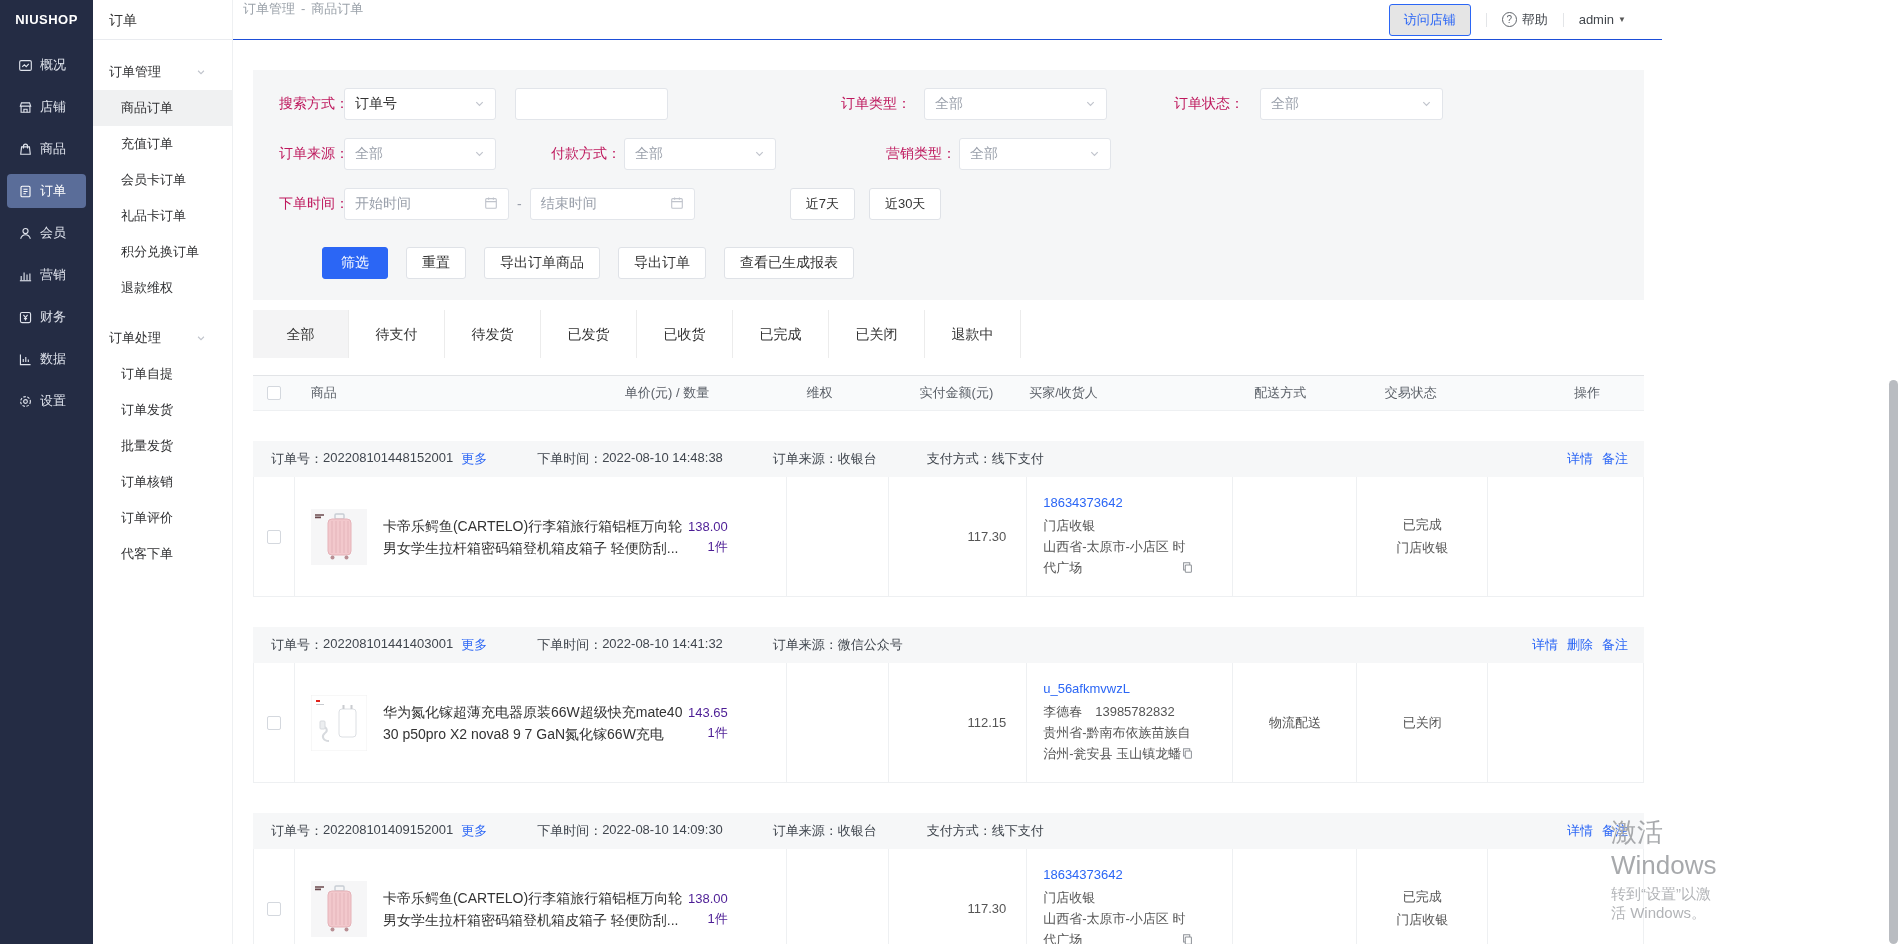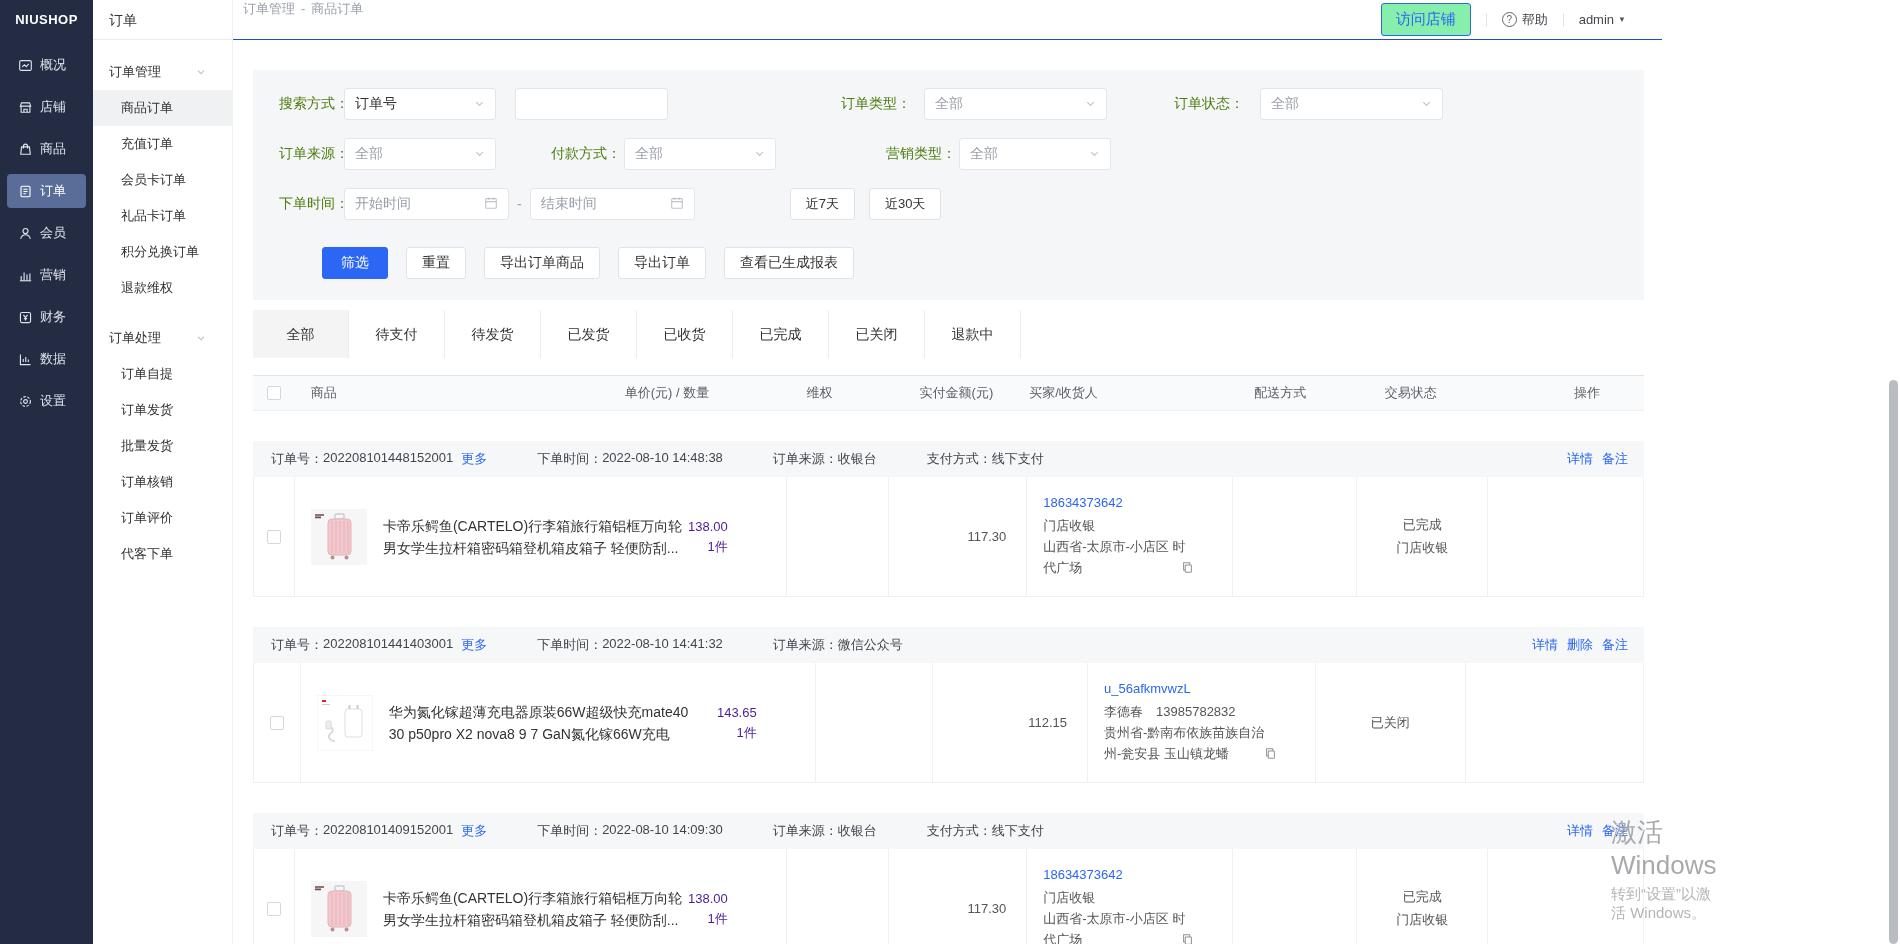--- a/index.html
+++ b/index.html
@@ -21,33 +21,33 @@
   .sn-group:first-of-type { margin-top:14px; }
   .sn-item { height:36px; line-height:36px; padding-left:28px; font-size:13px; color:#303133; cursor:pointer; white-space:nowrap; }
   .sn-item.active { background:#f0f1f2; }
 
   
   .main { flex:1; min-width:0; display:flex; flex-direction:column; position:relative; background:#fff; }
   .topbar { height:40px; flex-shrink:0; border-bottom:1px solid #1d4ed8; display:flex; padding:0 36px 0 10px; }
   .crumb { font-size:13px; color:#9aa1a9; }
   .crumb span { margin-right:6px; }
   .tb-right { margin-left:auto; display:flex; align-items:center; }
-  .visit-btn { border:1px solid #2b66f5; color:#2b66f5; background:#86efac; border-radius:3px; padding:6px 14px; font-size:15px; cursor:pointer; }
+  .visit-btn { border:1px solid #2b66f5; color:#2b66f5; background:#e5e5e5; border-radius:3px; padding:6px 14px; font-size:13px; cursor:pointer; }
   .tb-sep { width:1px; height:14px; background:#e3e5e8; margin:0 15px; }
   .help { display:flex; align-items:center; gap:5px; font-size:13px; color:#42474d; cursor:pointer; }
   .help-ic { width:15px; height:15px; border:1px solid #60656b; border-radius:50%; font-size:10px; line-height:13px; text-align:center; color:#60656b; }
   .user { display:flex; align-items:center; gap:4px; font-size:13px; color:#42474d; cursor:pointer; }
   .caret { font-size:8px; color:#555; }
 
   .content { flex:1; position:relative; overflow:hidden; padding:30px 18px 0 20px; }
 
   
   .filter-panel { background:#f5f6f7; height:230px; padding:18px 0 0 26px; font-size:14px; }
   .f-row { display:flex; align-items:center; height:32px; margin-bottom:18px; }
-  .f-label { width:65px; color:#4d7c0f; white-space:nowrap; }
+  .f-label { width:65px; color:#be185d; white-space:nowrap; }
   .w75 { width:75px; } .w78 { width:78px; }
   .ml8{margin-left:8px;} .ml55{margin-left:55px;} .ml67{margin-left:67px;}
   .ml95{margin-left:95px;} .ml97{margin-left:43px;} .ml110{margin-left:110px;} .ml14{margin-left:14px;} .ml173{margin-left:173px;}
   .f-select { width:152px; height:32px; background:#fff; border:1px solid #e2e5ea; border-radius:3px; display:flex; align-items:center; justify-content:space-between; padding:0 10px; color:#333; cursor:pointer; }
   .f-select.w183 { width:183px; }
   .ph { color:#9aa0ab; }
   .f-input { width:153px; height:32px; margin-left:19px; background:#fff; border:1px solid #e2e5ea; border-radius:3px; outline:none; padding:0 10px; font-size:14px; }
   .f-date { width:165px; height:32px; background:#fff; border:1px solid #e2e5ea; border-radius:3px; display:flex; align-items:center; justify-content:space-between; padding:12px 10px; cursor:pointer; }
   .dash { margin:0 8px; color:#9aa0ab; }
   .qbtn { height:32px; padding:0 15px; background:#fff; border:1px solid #dfe2e7; border-radius:3px; font-size:13px; color:#333; cursor:pointer; }
@@ -464,20 +464,21 @@
               <div class="cpaid">112.15</div>
               <div class="cb">
                 <a class="link">u_56afkmvwzL</a>
                 <div>李德春　13985782832</div>
                 <div>贵州省-黔南布依族苗族自治州-瓮安县 玉山镇龙蟠</div>
                 <span class="copy"><svg width="13" height="13" viewBox="0 0 14 14" fill="none" stroke="#8f9399" stroke-width="1.1">
                     <rect x="4.6" y="4.2" width="6.6" height="8" rx="1"></rect>
                     <path d="M9.4 4.2V1.8H2.8v8h1.8"></path>
                   </svg></span>
               </div>
+              <div class="cd">物流配送</div>
               <div class="cs">
                 <div>已关闭</div>
               </div>
               <div class="co"></div>
             </div>
           </div>
           <div class="order-group">
             <div class="g-head">
               <span class="gh">
                 <span>订单号：</span>

